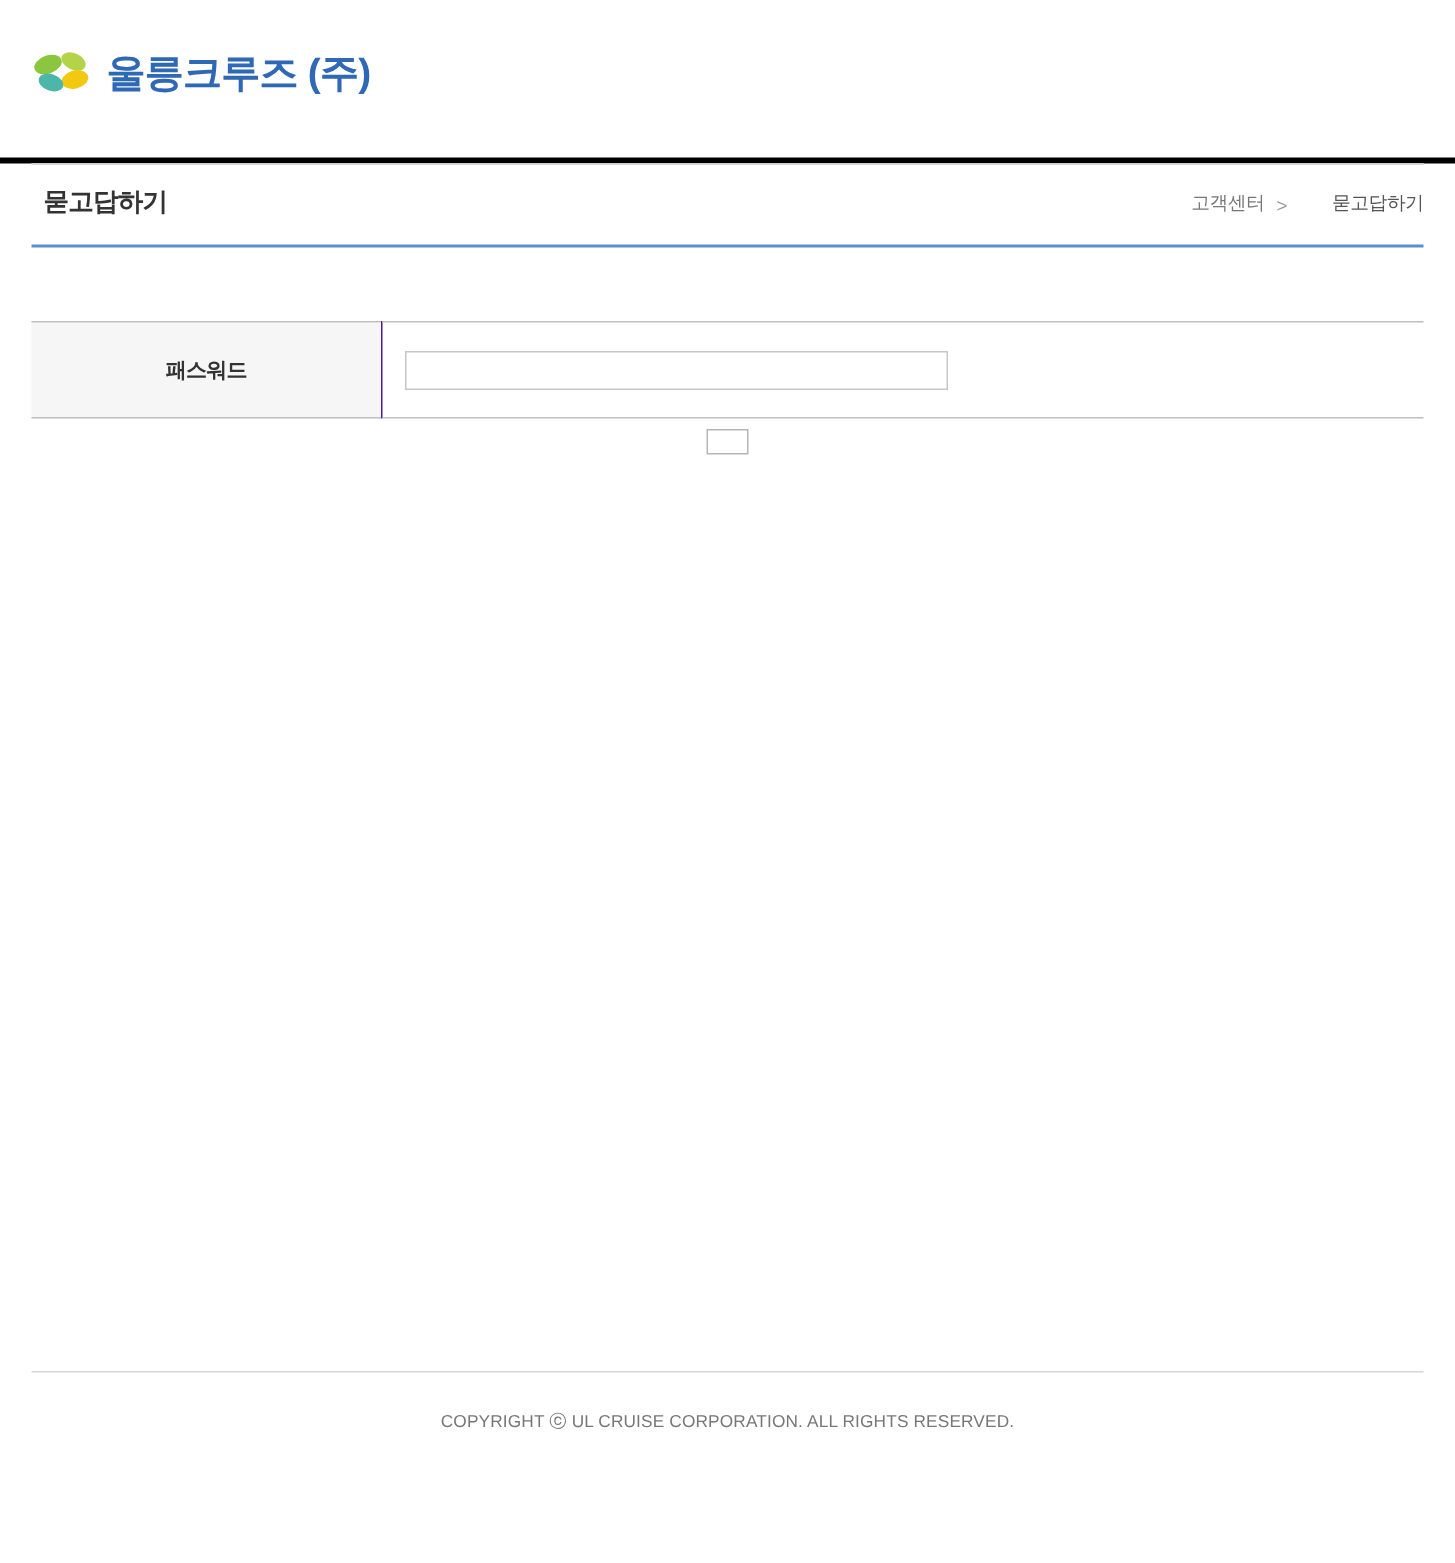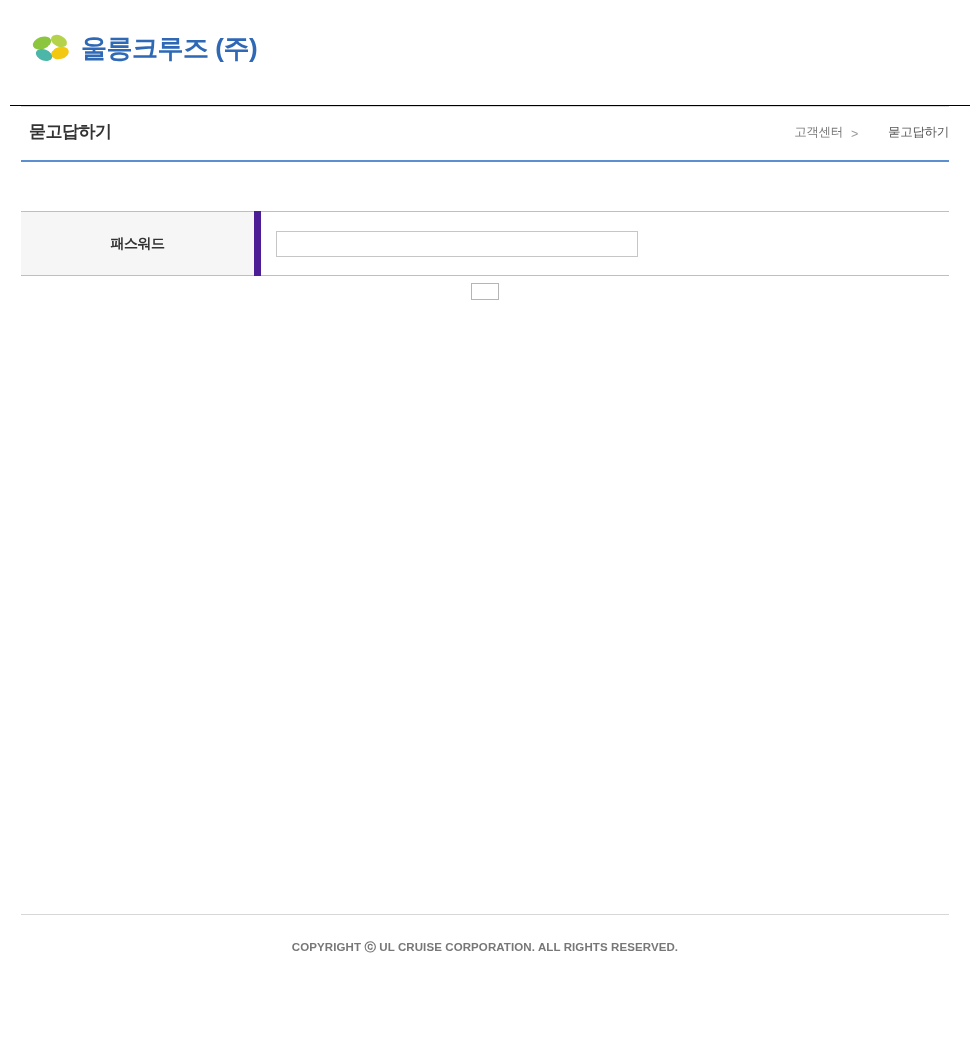--- a/index.html
+++ b/index.html
@@ -21,22 +21,21 @@
     position: relative;
     width: 970px;
     height: 1042px;
     margin: 0;
   }
 
   
   .site-header {
     position: relative;
     height: 105px;
-    border-bottom: 1px solid #000000;
-    margin-left: 10px;
+    border-bottom: 4px solid #000000;
   }
   .logo {
     position: absolute;
     left: 21px;
     top: 28px;
     display: flex;
     align-items: center;
     gap: 10px;
     text-decoration: none;
   }
@@ -108,21 +107,21 @@
     width: 928px;
     border-top: 1px solid #bfbfbf;
     border-bottom: 1px solid #bfbfbf;
     border-collapse: collapse;
     table-layout: fixed;
   }
   .pw-table tr { height: 64px; }
   .pw-table th {
     width: 231px;
     background: #f6f6f6;
-    border-right: 7px solid #4c1d95;
+    border-right: 1px solid #4c1d95;
     font-size: 14px;
     font-weight: bold;
     color: #333333;
     text-align: center;
     letter-spacing: -0.5px;
   }
   .pw-table td {
     background: #ffffff;
     padding-left: 15px;
   }
@@ -157,21 +156,20 @@
     cursor: pointer;
   }
 
   
   .footer {
     position: absolute;
     left: 21px;
     top: 914px;
     width: 928px;
     border-top: 1px solid #d7d7d7;
-    font-weight: bold;
   }
   .copyright {
     text-align: center;
     font-size: 11.5px;
     color: #777777;
     letter-spacing: 0.1px;
     padding-top: 25px;
   }
 </style>
 </head>

